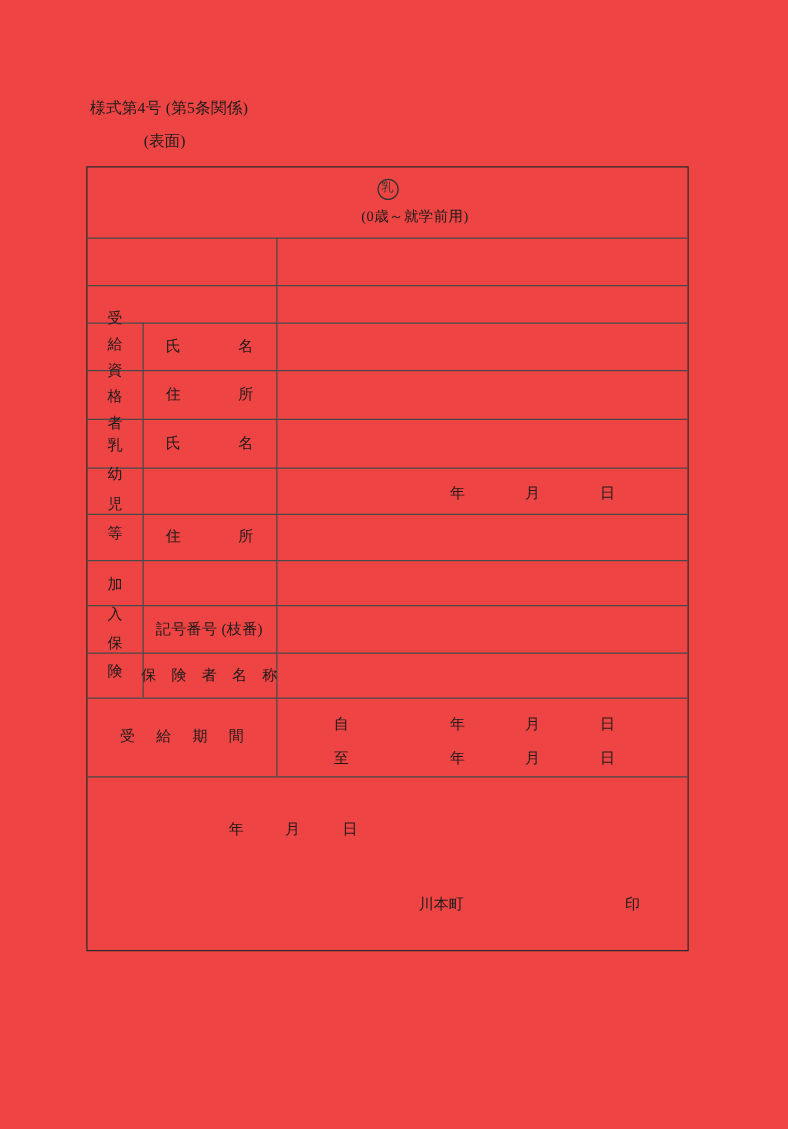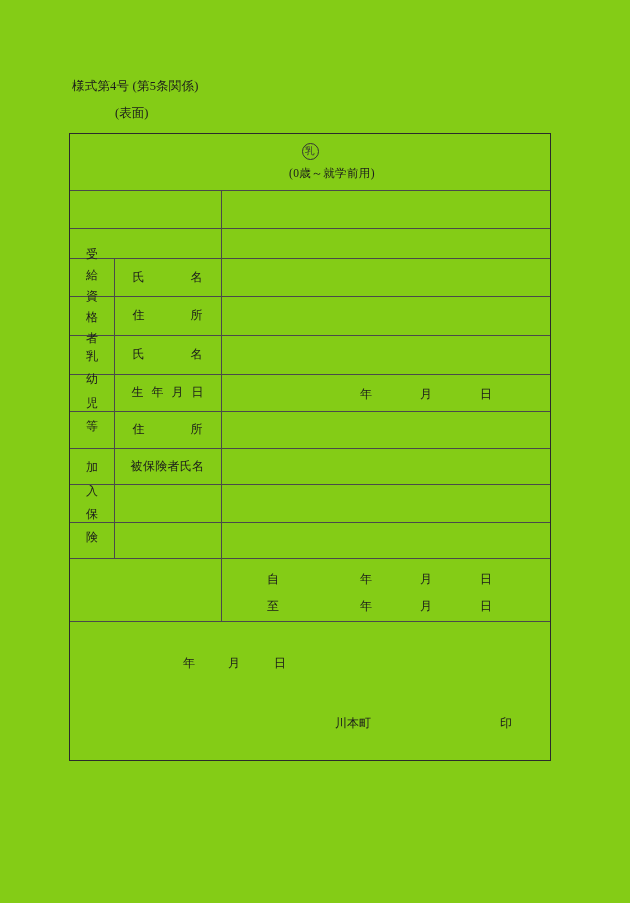--- a/index.html
+++ b/index.html
@@ -4,21 +4,21 @@
 <style>
   html, body {
     margin: 0;
     padding: 0;
     background: #ffffff;
   }
   .page {
     position: relative;
     width: 630px;
     height: 903px;
-    background: #84cc16;
+    background: #ef4444;
     font-family: "Liberation Serif", "DejaVu Serif", serif;
     color: #1b1b1b;
     overflow: hidden;
   }
 
   
   .form-no {
     position: absolute;
     left: 72px;
     top: 78px;
@@ -109,20 +109,21 @@
     letter-spacing: 7px;
     text-indent: 7px;
   }
   .lbl.mid-space {
     letter-spacing: 5px;
     text-indent: 5px;
   }
   .lbl.small-space {
     letter-spacing: 2.5px;
     text-indent: 2.5px;
+    font-family: Liberation Mono, monospace;
   }
 
   
   .vlbl {
     position: absolute;
     display: flex;
     flex-direction: column;
     align-items: center;
     justify-content: center;
     font-size: 12px;
@@ -202,35 +203,36 @@
     <div class="lbl small-space" style="left:44px; top:124px; width:107px; height:38px">氏　　　名</div>
     <div class="lbl small-space" style="left:44px; top:162px; width:107px; height:39px">住　　　所</div>
 
     <div class="vlbl" style="left:0; top:201px; width:44px; height:113px">
       <span>乳</span>
       <span>幼</span>
       <span>児</span>
       <span>等</span>
     </div>
     <div class="lbl small-space" style="left:44px; top:201px; width:107px; height:39px">氏　　　名</div>
-    <div class="lbl small-space" style="left:44px; top:240px; width:107px; height:37px">生 年 月 日</div>
     <div class="lbl small-space" style="left:44px; top:277px; width:107px; height:37px">住　　　所</div>
 
     <div class="val" style="left:290px; top:252px">年</div>
     <div class="val" style="left:350px; top:252px">月</div>
     <div class="val" style="left:410px; top:252px">日</div>
 
     <div class="vlbl" style="left:0; top:314px; width:44px; height:110px">
       <span>加</span>
       <span>入</span>
       <span>保</span>
       <span>険</span>
     </div>
-    <div class="lbl" style="left:44px; top:314px; width:107px; height:36px">被保険者氏名</div>
-
+    <div class="lbl" style="left:44px; top:350px; width:107px; height:38px">記号番号 (枝番)</div>
+    <div class="lbl small-space" style="left:44px; top:388px; width:107px; height:36px">保 険 者 名 称</div>
+
+    <div class="lbl wide-space" style="left:0; top:424px; width:151px; height:63px">受 給 期 間</div>
 
     <div class="val" style="left:197px; top:437px">自</div>
     <div class="val" style="left:290px; top:437px">年</div>
     <div class="val" style="left:350px; top:437px">月</div>
     <div class="val" style="left:410px; top:437px">日</div>
 
     <div class="val" style="left:197px; top:464px">至</div>
     <div class="val" style="left:290px; top:464px">年</div>
     <div class="val" style="left:350px; top:464px">月</div>
     <div class="val" style="left:410px; top:464px">日</div>

